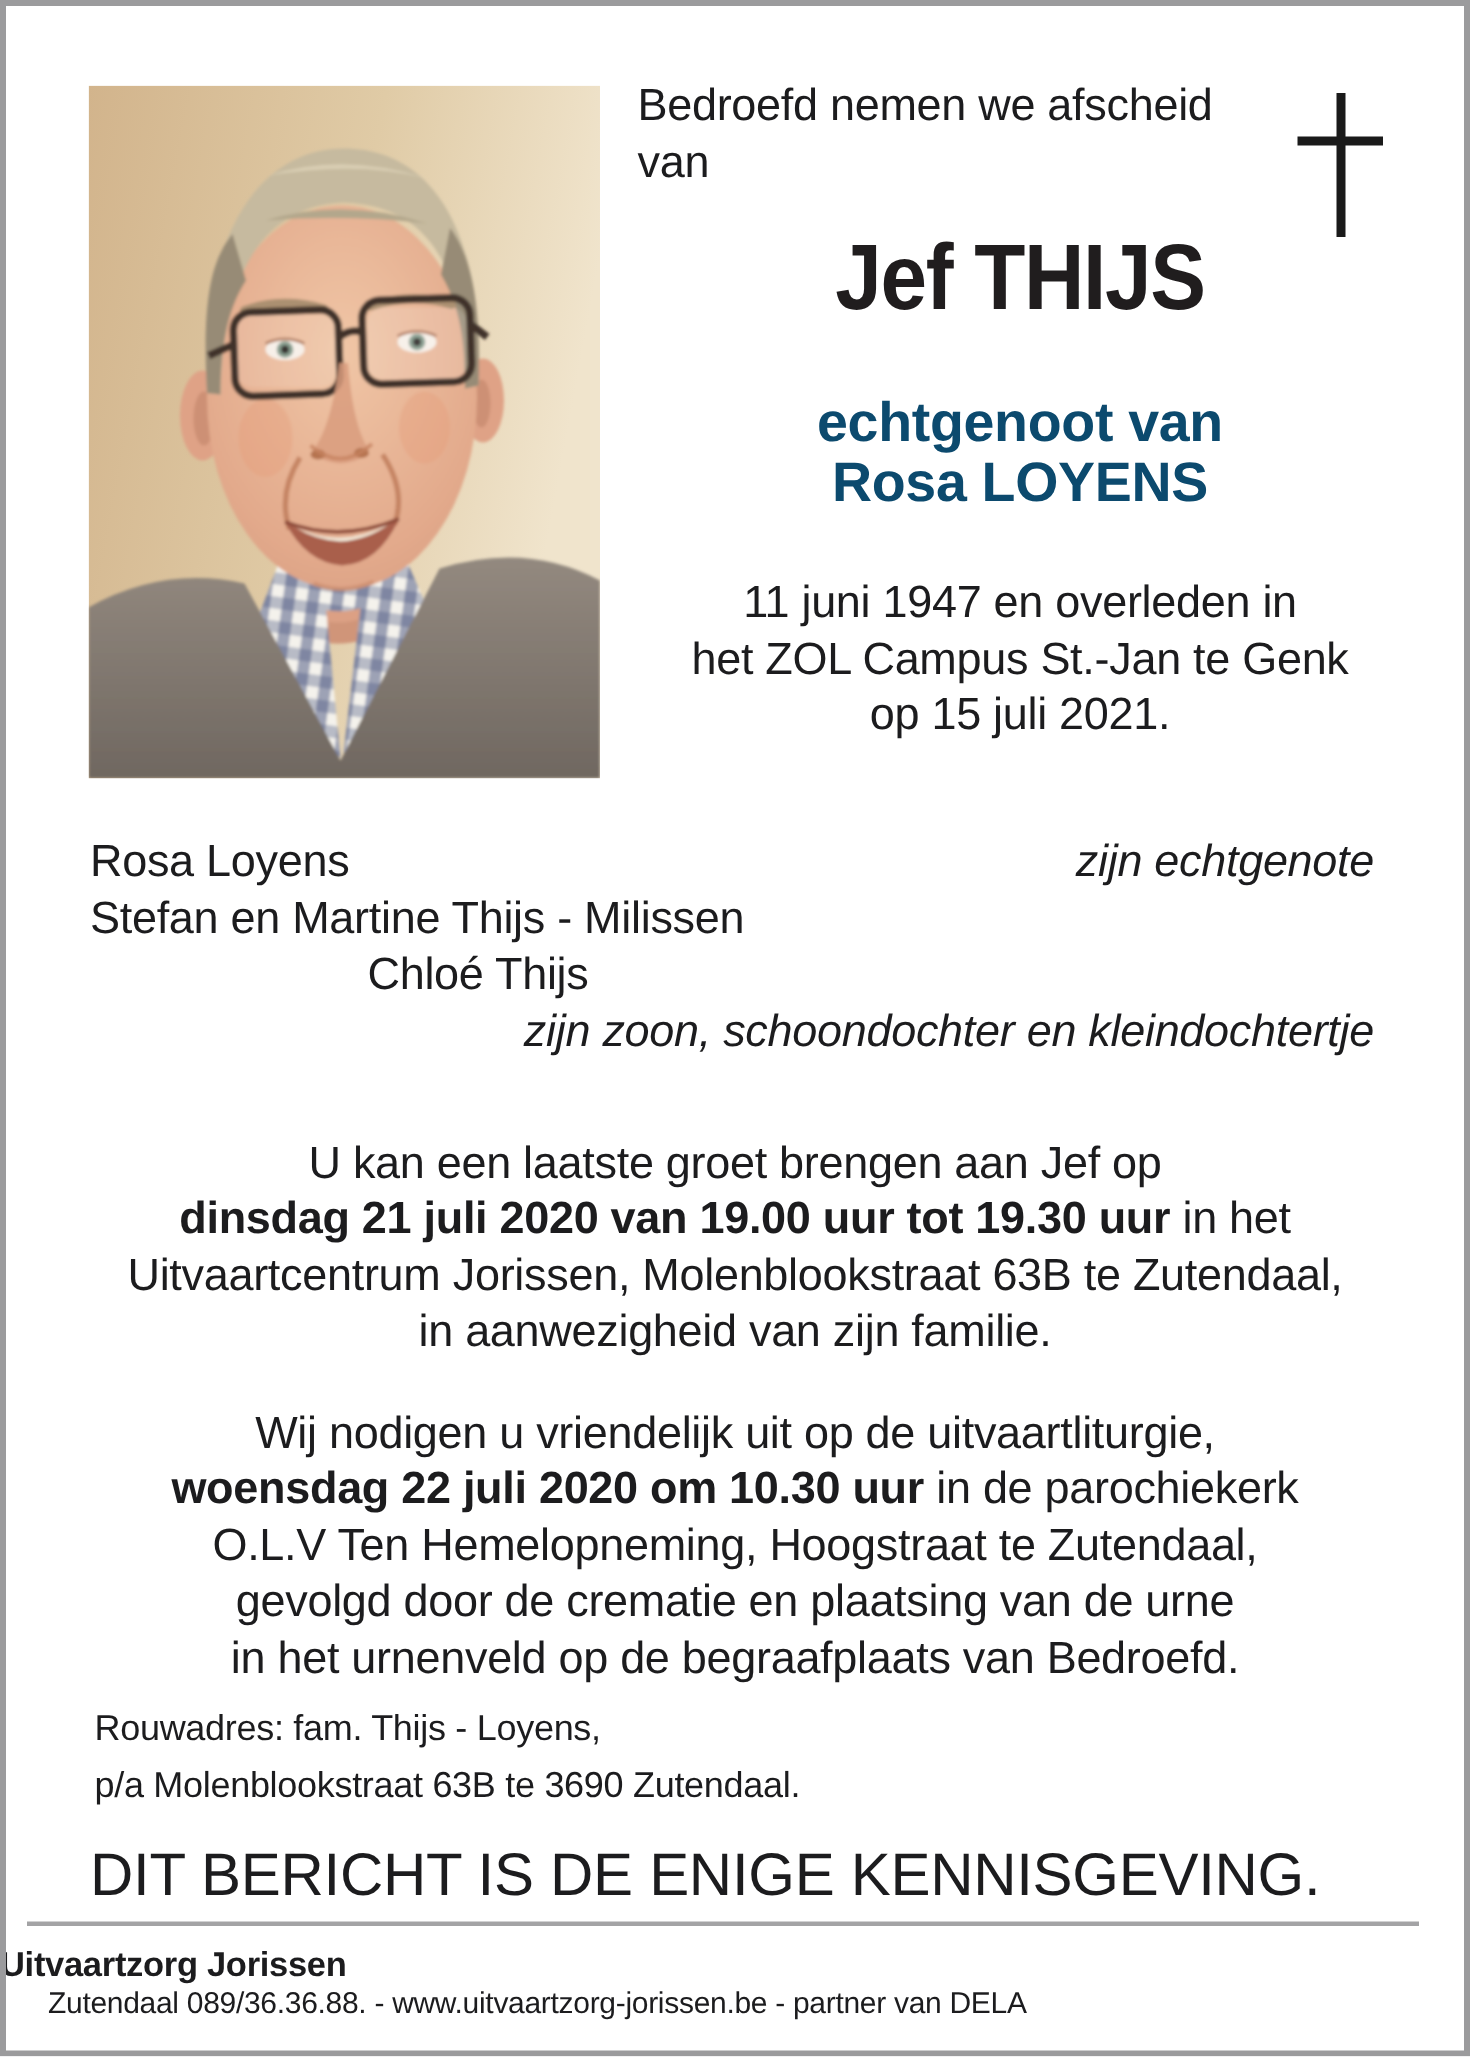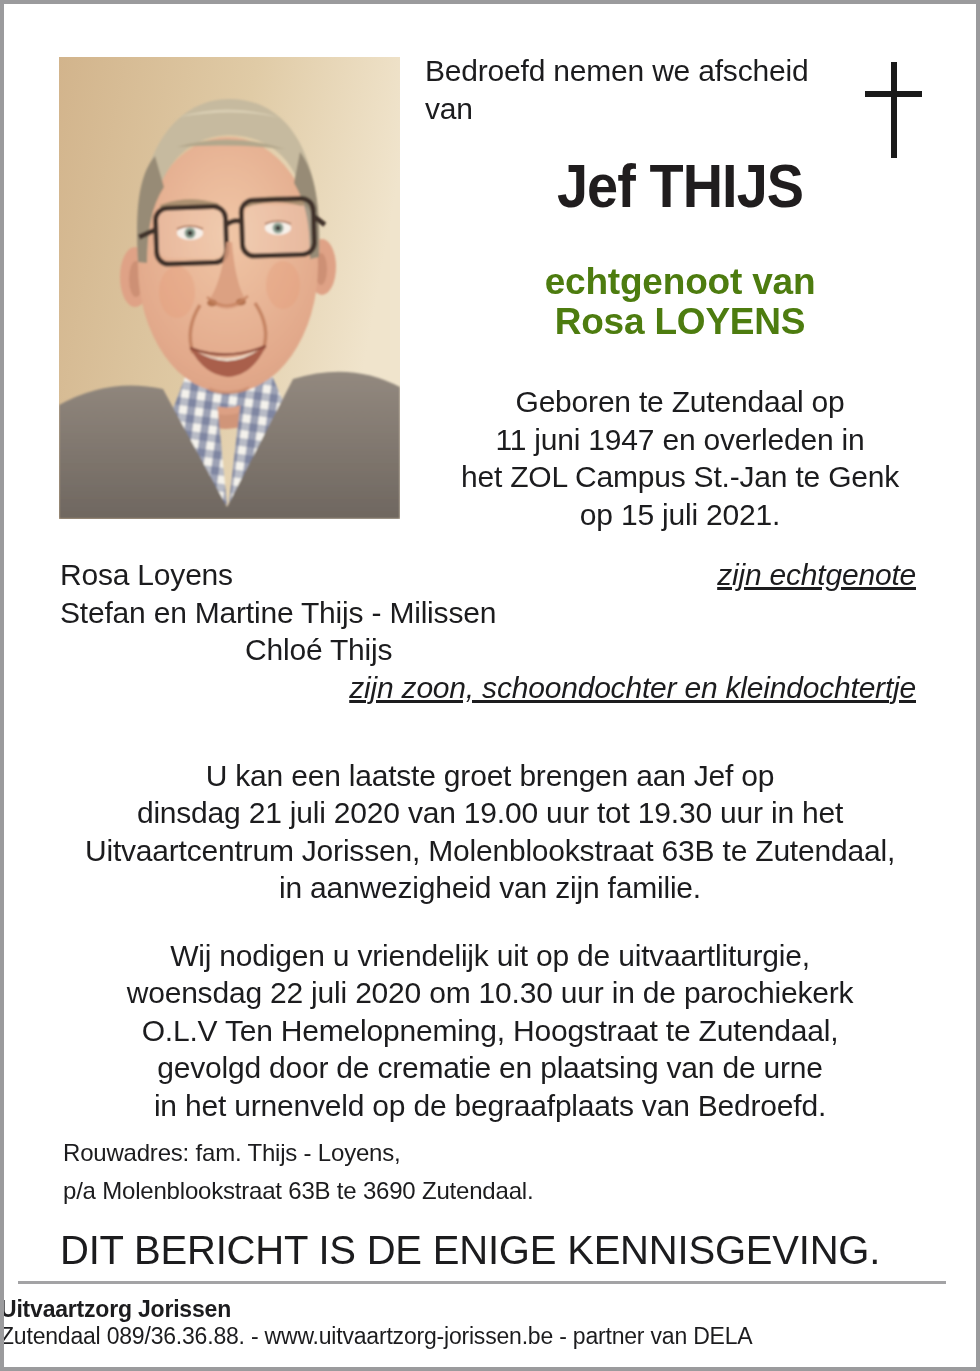--- a/index.html
+++ b/index.html
@@ -39,64 +39,64 @@
     text-align:center;
     font-size:62px; font-weight:bold; letter-spacing:-1px;
     transform:scaleX(0.9); transform-origin:50% 0;
     color:#201d1e;
     white-space:nowrap;
   }
   .spouse {
     position:absolute; left:410px; top:262px; width:540px;
     text-align:center;
     font-size:37px; font-weight:bold; line-height:40px;
-    color:#4d7c0f;
+    color:#0c4a6e;
   }
   .life {
     position:absolute; left:410px; top:383px; width:540px;
     text-align:center;
     font-size:30px; line-height:37.5px;
   }
 
   .announce {
     position:absolute; left:60px; top:556px; width:856px;
     font-size:30px; line-height:37.5px;
   }
   .announce .row { display:flex; justify-content:space-between; }
   .announce .indent { padding-left:185px; }
   .announce .right { text-align:right; }
-  .rel { font-style:italic;text-decoration:underline; }
+  .rel { font-style:italic; }
 
   .par {
     position:absolute; left:30px; width:920px;
     text-align:center;
     font-size:30px; line-height:37.4px;
   }
   .par1 { top:757px; }
   .par2 { top:937px; }
-  .b { font-weight:normal;margin-top:40px; }
+  .b { font-weight:bold;margin-top:40px; }
 
   .rouwadres {
     position:absolute; left:63px; top:1134px;
     font-size:24px; line-height:37.5px;
   }
   .notice {
     position:absolute; left:60px; top:1228px;
     font-size:40px;
   }
 
   .rule {
     position:absolute; left:18px; top:1281px;
     width:928px; height:3px; background:#a3a3a5;
   }
   .footer {
     position:absolute; left:0; top:1296px; width:980px;
   }
   .footer .fname { font-size:23px; font-weight:bold; line-height:27px; }
-  .footer .fdetails { font-size:23px; line-height:26px; }
+  .footer .fdetails { font-size:20px; line-height:26px;margin-left:32px; }
 </style>
 </head>
 <body>
 
 <div class="page">
 
   <div class="photo">
     <svg viewBox="0 0 341 462" width="341" height="462" xmlns="http://www.w3.org/2000/svg">
       <defs>
         <linearGradient id="bgG" x1="0" y1="0" x2="1" y2="0.25">
@@ -201,21 +201,20 @@
   </div>
 
   <div class="name">Jef THIJS</div>
 
   <div class="spouse">
     <div>echtgenoot van</div>
     <div>Rosa LOYENS</div>
   </div>
 
   <div class="life">
-    <div>Geboren te Zutendaal op</div>
     <div>11 juni 1947 en overleden in</div>
     <div>het ZOL Campus St.-Jan te Genk</div>
     <div>op 15 juli 2021.</div>
   </div>
 
   <div class="announce">
     <div class="row">
       <span>Rosa Loyens</span>
       <span class="rel">zijn echtgenote</span>
     </div>

